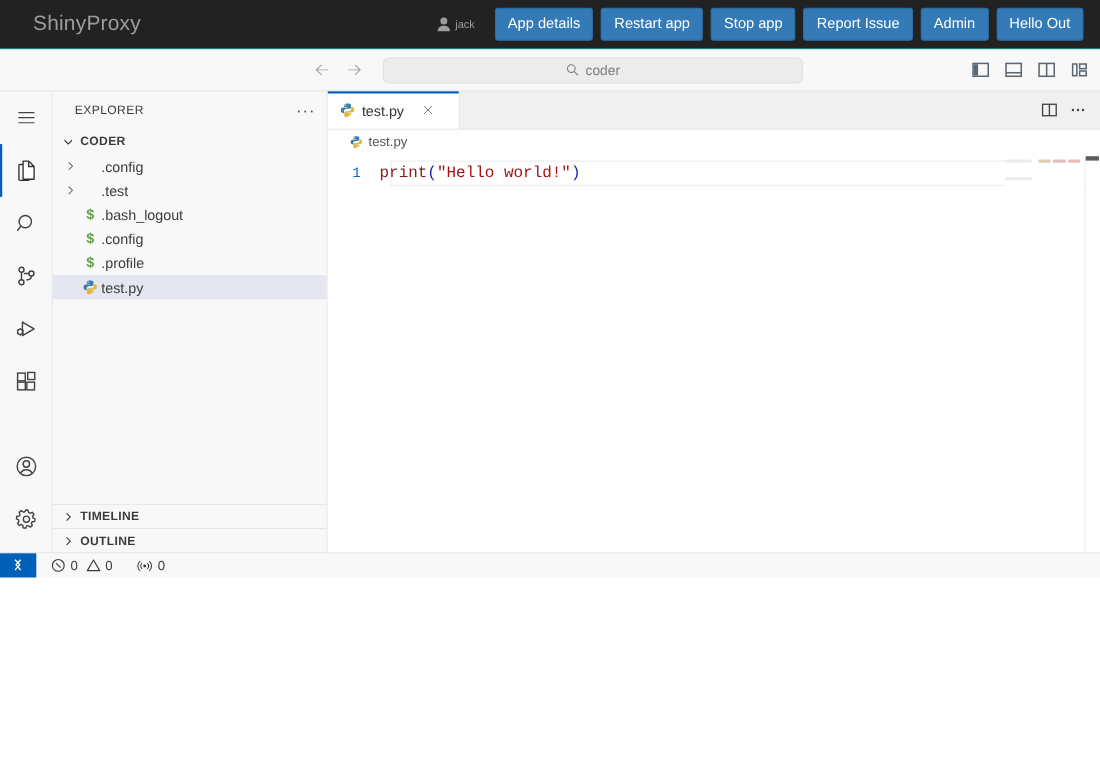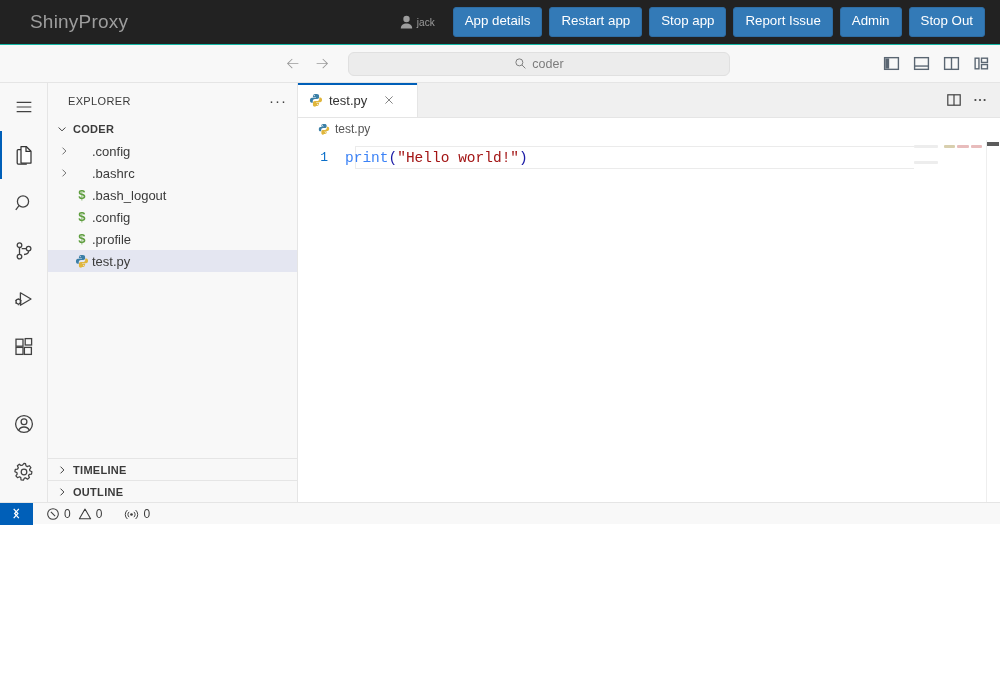--- a/index.html
+++ b/index.html
@@ -184,21 +184,21 @@
   }
   .line-content {
     position: relative; height: 19px; display: flex; align-items: center;
     font-family: "Liberation Mono", monospace; font-size: 14.5px;
     white-space: pre;
   }
   .cur-line-box {
     position: absolute; left: 57px; width: 856px; top: 6px; height: 23px;
     border: 1px solid #ebebeb; pointer-events: none;
   }
-  .tok-fn { color: #3b82f6; font-family: Liberation Mono, monospace; }
+  .tok-fn { color: #7f1d1d; font-family: Liberation Mono, monospace; }
   .tok-punc { color: #1a1aa6; }
   .tok-str { color: #a31515; }
 
   .minimap { position: absolute; right: 14px; top: 0; width: 72px;
     height: 100%; background: #ffffff; }
   .mm-line { position: absolute; height: 3px; border-radius: 1px; }
   .overview-ruler { position: absolute; right: 0; top: 0;
     width: 14px; height: 100%; background: #ffffff;
     border-left: 1px solid #eeeeee; }
   .ov-thumb { position: absolute; right: 1px; top: 2px; width: 12px;
@@ -235,21 +235,21 @@
             <path d="M0.8 13.5c0-3.2 2.5-5 5.7-5s5.7 1.8 5.7 5z" fill="#9d9d9d"></path>
           </svg>
         </span>
         <span>jack</span>
       </div>
       <button class="sp-btn">App details</button>
       <button class="sp-btn">Restart app</button>
       <button class="sp-btn">Stop app</button>
       <button class="sp-btn">Report Issue</button>
       <button class="sp-btn">Admin</button>
-      <button class="sp-btn">Stop Out</button>
+      <button class="sp-btn">Hello Out</button>
     </div>
   </div>
 
   <div class="vs-root">
 
     <div class="vs-titlebar">
       <div class="tb-nav">
         <div class="tb-arrow">
           <svg width="15" height="15" viewBox="0 0 16 16">
               <path d="M7 3.5 2.8 7.6h10.4v.9H2.8L7 12.6l-.6.6L1 8l5.4-5.2z" fill="currentColor"></path>
@@ -388,21 +388,21 @@
           </div>
 
           <div class="tree-row">
             <span class="tw-indent"></span>
             <span class="tw-chev">
               <svg width="12" height="12" viewBox="0 0 16 16">
                   <path d="M6 3.5 10.5 8 6 12.5" fill="none" stroke="#6c6c6c" stroke-width="1.3"></path>
                 </svg>
             </span>
             <span class="tw-icon"></span>
-            <span>.bashrc</span>
+            <span>.test</span>
           </div>
 
           <div class="tree-row">
             <span class="tw-indent"></span>
             <span class="tw-chev"></span>
             <span class="tw-icon dollar-icon">$</span>
             <span>.bash_logout</span>
           </div>
 
           <div class="tree-row">

